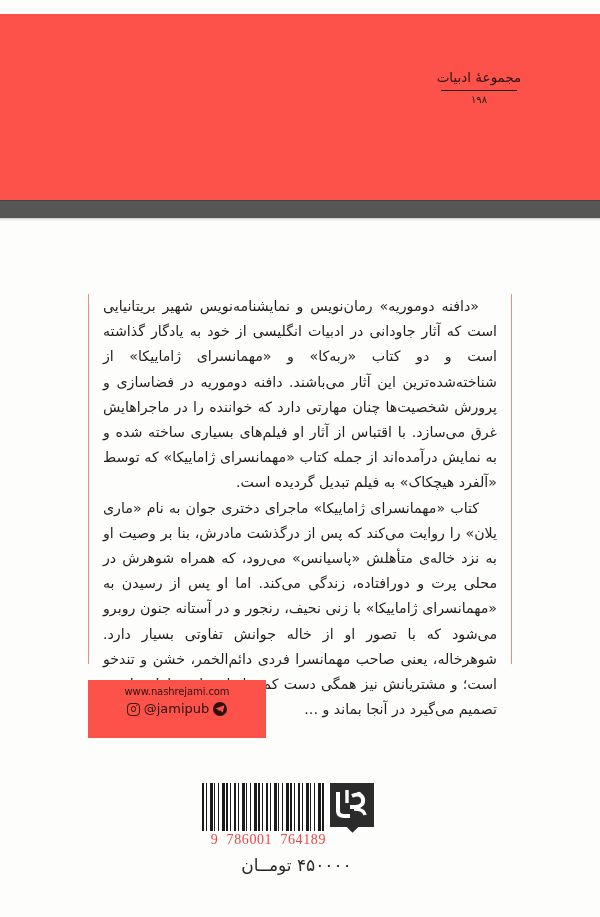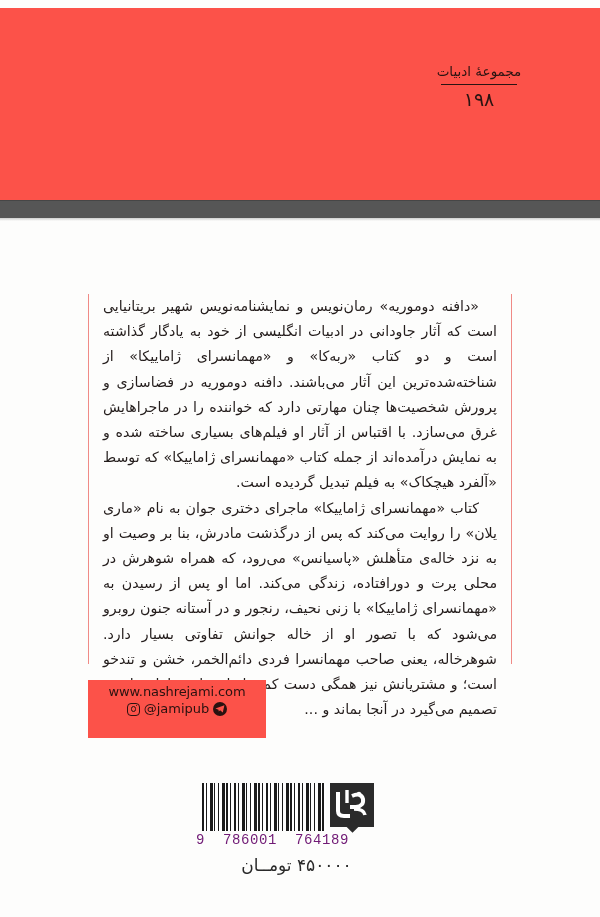--- a/index.html
+++ b/index.html
@@ -16,21 +16,21 @@
     width: 600px;
     height: 917px;
     background: #fdfdfc;
     overflow: hidden;
   }
 
   
   .red-banner {
     position: absolute;
     left: 0;
-    top: 8px;
+    top: 14px;
     width: 600px;
     height: 200px;
     background: #fc5249;
   }
   .series-block {
     position: absolute;
     right: 46px;
     top: 55px;
     width: 150px;
     text-align: center;
@@ -43,21 +43,21 @@
     letter-spacing: 0.4px;
     font-family: "DejaVu Sans", "Liberation Sans", sans-serif;
   }
   .series-rule {
     width: 76px;
     height: 1.5px;
     background: #2a1412;
     margin: 4px auto 3px auto;
   }
   .series-number {
-    font-size: 19px;
+    font-size: 10px;
     letter-spacing: 1px;
   }
 
   
   .gray-band {
     position: absolute;
     left: 0;
     top: 200px;
     width: 600px;
     height: 18px;
@@ -108,21 +108,21 @@
     width: 178px;
     height: 58px;
     background: #fc5249;
     direction: ltr;
     color: #2a1210;
     padding: 4px 0 0 0;
     box-sizing: border-box;
     text-align: center;
   }
   .contact-line {
-    font-size: 13px;
+    font-size: 10px;
     line-height: 16px;
     letter-spacing: -0.1px;
     font-family: "DejaVu Sans", "Liberation Sans", sans-serif;
   }
   .social-row {
     display: flex;
     align-items: center;
     justify-content: center;
     gap: 4px;
     margin-top: 1px;
@@ -189,24 +189,24 @@
     background-repeat: repeat-x;
     background-image:
       linear-gradient(90deg,
         #1b1b1b 0 2px, #ffffff 2px 4px, #1b1b1b 4px 5px, #ffffff 5px 8px,
         #1b1b1b 8px 11px, #ffffff 11px 12px, #1b1b1b 12px 13px, #ffffff 13px 16px,
         #1b1b1b 16px 17px, #ffffff 17px 20px, #1b1b1b 20px 23px, #ffffff 23px 24px,
         #1b1b1b 24px 26px, #ffffff 26px 28px, #1b1b1b 28px 29px, #ffffff 29px 32px);
     background-size: 32px 100%;
   }
   .barcode-digits {
-    font-family: Liberation Mono, monospace;
+    font-family: Liberation Serif, serif;
     font-size: 14px;
     letter-spacing: 0.6px;
-    color: #701a75;
+    color: #ef4444;
     text-align: right;
     margin-top: 1px;
     direction: ltr;
     white-space: pre;
   }
 
   
   .publisher-logo {
     position: absolute;
     left: 330px;

